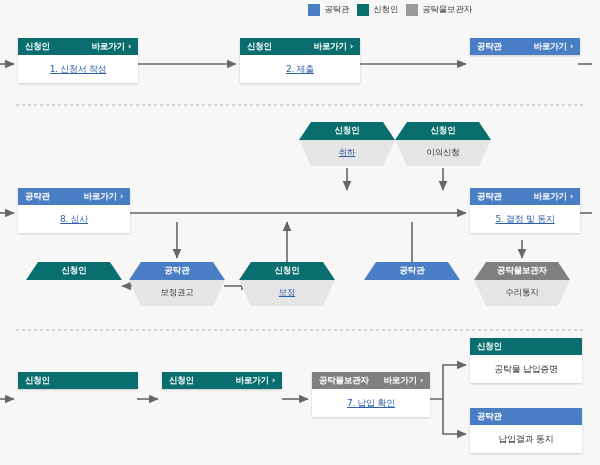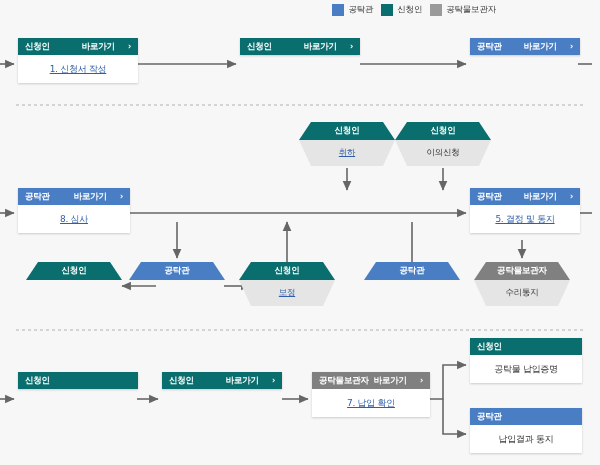--- a/index.html
+++ b/index.html
@@ -4,21 +4,21 @@
 <style>
   html,body{margin:0;padding:0;}
   body{
     width:600px;height:465px;
     background:#f7f7f7;
     font-family:"DejaVu Sans","Liberation Sans",sans-serif;
     position:relative;
     overflow:hidden;
     color:#333;
   }
-  #canvas{position:absolute;left:0;top:0;width:480px;height:465px;padding-left:24px;}
+  #canvas{position:absolute;left:0;top:0;width:480px;height:465px;}
   svg.wires{position:absolute;left:0;top:0;width:600px;height:465px;pointer-events:none;}
 
   
   .legend{position:absolute;top:4px;right:8px;display:flex;align-items:center;gap:8px;}
   .legend .item{display:flex;align-items:center;gap:4px;}
   .legend .sw{width:12px;height:12px;display:block;}
   .legend .lb{font-size:8.5px;color:#333;letter-spacing:-0.2px;}
 
   
   .card{
@@ -27,21 +27,21 @@
     box-shadow:0 1px 2px rgba(0,0,0,0.18);
   }
   .card .hd{
     height:17px;
     display:flex;align-items:center;
     padding:0 7px;
     color:#fff;font-size:8.5px;letter-spacing:-0.2px;
     box-sizing:border-box;
   }
   .card .hd .role{flex:0 0 auto;font-weight:bold;}
-  .card .hd .go{margin-left:auto;display:flex;align-items:center;gap:13px;font-weight:bold;}
+  .card .hd .go{margin-left:auto;display:flex;align-items:center;gap:3px;font-weight:bold;}
   .card .hd .go .chev{font-size:8px;line-height:1;}
   .card .bd{
     height:28px;
     display:flex;align-items:center;justify-content:center;
     font-size:9px;letter-spacing:-0.3px;color:#333;
     box-sizing:border-box;
   }
   .card .bd a{color:#2f5fa8;text-decoration:underline;}
   .card.teal .hd{background:#0a6e6e;}
   .card.blue .hd{background:#4a7ec4;}
@@ -141,20 +141,23 @@
   </div>
 
   <div class="card teal" style="left:240px;top:38px;width:120px;">
     <div class="hd">
       <span class="role">신청인</span>
       <span class="go">
         <span>바로가기</span>
         <span class="chev">›</span>
       </span>
     </div>
+    <div class="bd">
+      <a href="#">2. 제출</a>
+    </div>
   </div>
 
   <div class="card blue" style="left:470px;top:38px;width:110px;">
     <div class="hd">
       <span class="role">공탁관</span>
       <span class="go">
         <span>바로가기</span>
         <span class="chev">›</span>
       </span>
     </div>
@@ -197,20 +200,21 @@
       <a href="#">5. 결정 및 통지</a>
     </div>
   </div>
 
   <div class="hex teal" style="left:26px;top:262px;">
     <div class="hhd">신청인</div>
   </div>
 
   <div class="hex blue" style="left:129px;top:262px;">
     <div class="hhd">공탁관</div>
+    <div class="hbd">보정권고</div>
   </div>
 
   <div class="hex teal" style="left:239px;top:262px;">
     <div class="hhd">신청인</div>
     <div class="hbd">
       <a href="#">보정</a>
     </div>
   </div>
 
   <div class="hex blue" style="left:364px;top:262px;">

